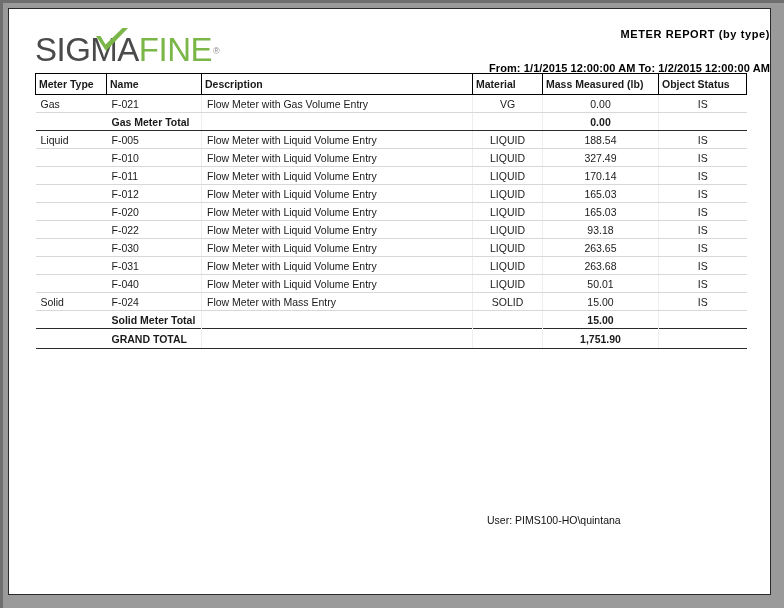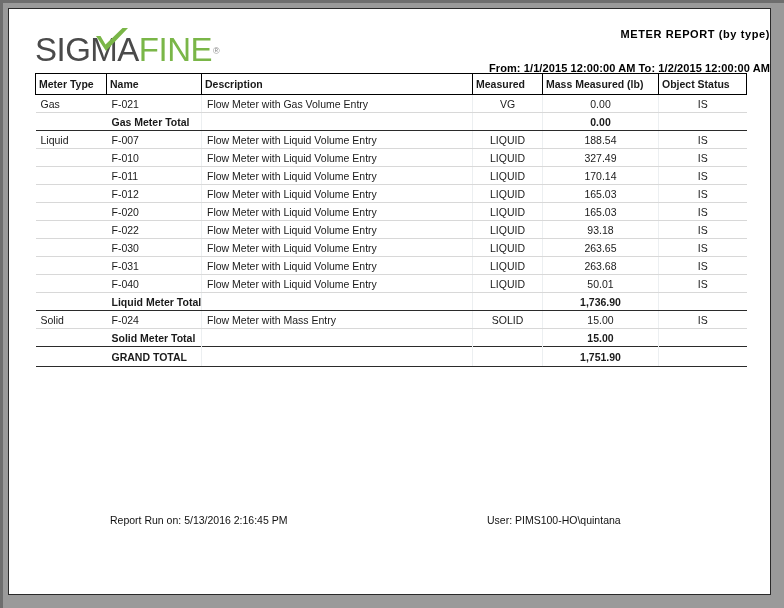--- a/index.html
+++ b/index.html
@@ -240,21 +240,21 @@
           <col class="col-desc">
           <col class="col-matl">
           <col class="col-mass">
           <col class="col-status">
         </colgroup>
         <thead>
           <tr>
             <th>Meter Type</th>
             <th>Name</th>
             <th>Description</th>
-            <th>Measured</th>
+            <th>Material</th>
             <th>Mass Measured (lb)</th>
             <th>Object Status</th>
           </tr>
         </thead>
         <tbody id="table-body">
             <tr>
               <td class="al-left c-first">Gas</td>
               <td class="al-left ">F-021</td>
               <td class="al-left ">Flow Meter with Gas Volume Entry</td>
               <td class="al-center ">VG</td>
@@ -264,21 +264,21 @@
             <tr class="total-row group-end">
               <td class="al-left c-first"></td>
               <td class="al-left ">Gas Meter Total</td>
               <td class="al-left "></td>
               <td class="al-center "></td>
               <td class="al-center ">0.00</td>
               <td class="al-center c-last"></td>
             </tr>
             <tr>
               <td class="al-left c-first">Liquid</td>
-              <td class="al-left ">F-007</td>
+              <td class="al-left ">F-005</td>
               <td class="al-left ">Flow Meter with Liquid Volume Entry</td>
               <td class="al-center ">LIQUID</td>
               <td class="al-center ">188.54</td>
               <td class="al-center c-last">IS</td>
             </tr>
             <tr>
               <td class="al-left c-first"></td>
               <td class="al-left ">F-010</td>
               <td class="al-left ">Flow Meter with Liquid Volume Entry</td>
               <td class="al-center ">LIQUID</td>
@@ -333,28 +333,20 @@
               <td class="al-center ">263.68</td>
               <td class="al-center c-last">IS</td>
             </tr>
             <tr>
               <td class="al-left c-first"></td>
               <td class="al-left ">F-040</td>
               <td class="al-left ">Flow Meter with Liquid Volume Entry</td>
               <td class="al-center ">LIQUID</td>
               <td class="al-center ">50.01</td>
               <td class="al-center c-last">IS</td>
-            </tr>
-            <tr class="total-row group-end">
-              <td class="al-left c-first"></td>
-              <td class="al-left ">Liquid Meter Total</td>
-              <td class="al-left "></td>
-              <td class="al-center "></td>
-              <td class="al-center ">1,736.90</td>
-              <td class="al-center c-last"></td>
             </tr>
             <tr>
               <td class="al-left c-first">Solid</td>
               <td class="al-left ">F-024</td>
               <td class="al-left ">Flow Meter with Mass Entry</td>
               <td class="al-center ">SOLID</td>
               <td class="al-center ">15.00</td>
               <td class="al-center c-last">IS</td>
             </tr>
             <tr class="total-row">
@@ -371,18 +363,17 @@
               <td class="al-left "></td>
               <td class="al-center "></td>
               <td class="al-center ">1,751.90</td>
               <td class="al-center c-last"></td>
             </tr>
           </tbody>
       </table>
     </div>
 
     <div class="report-footer">
-      <div class="footer-run">Report Run on: 5/13/2016 2:16:45 PM</div>
       <div class="footer-user">User: PIMS100-HO\quintana</div>
     </div>
 
   </div>
 </div>
 
 </body></html>

